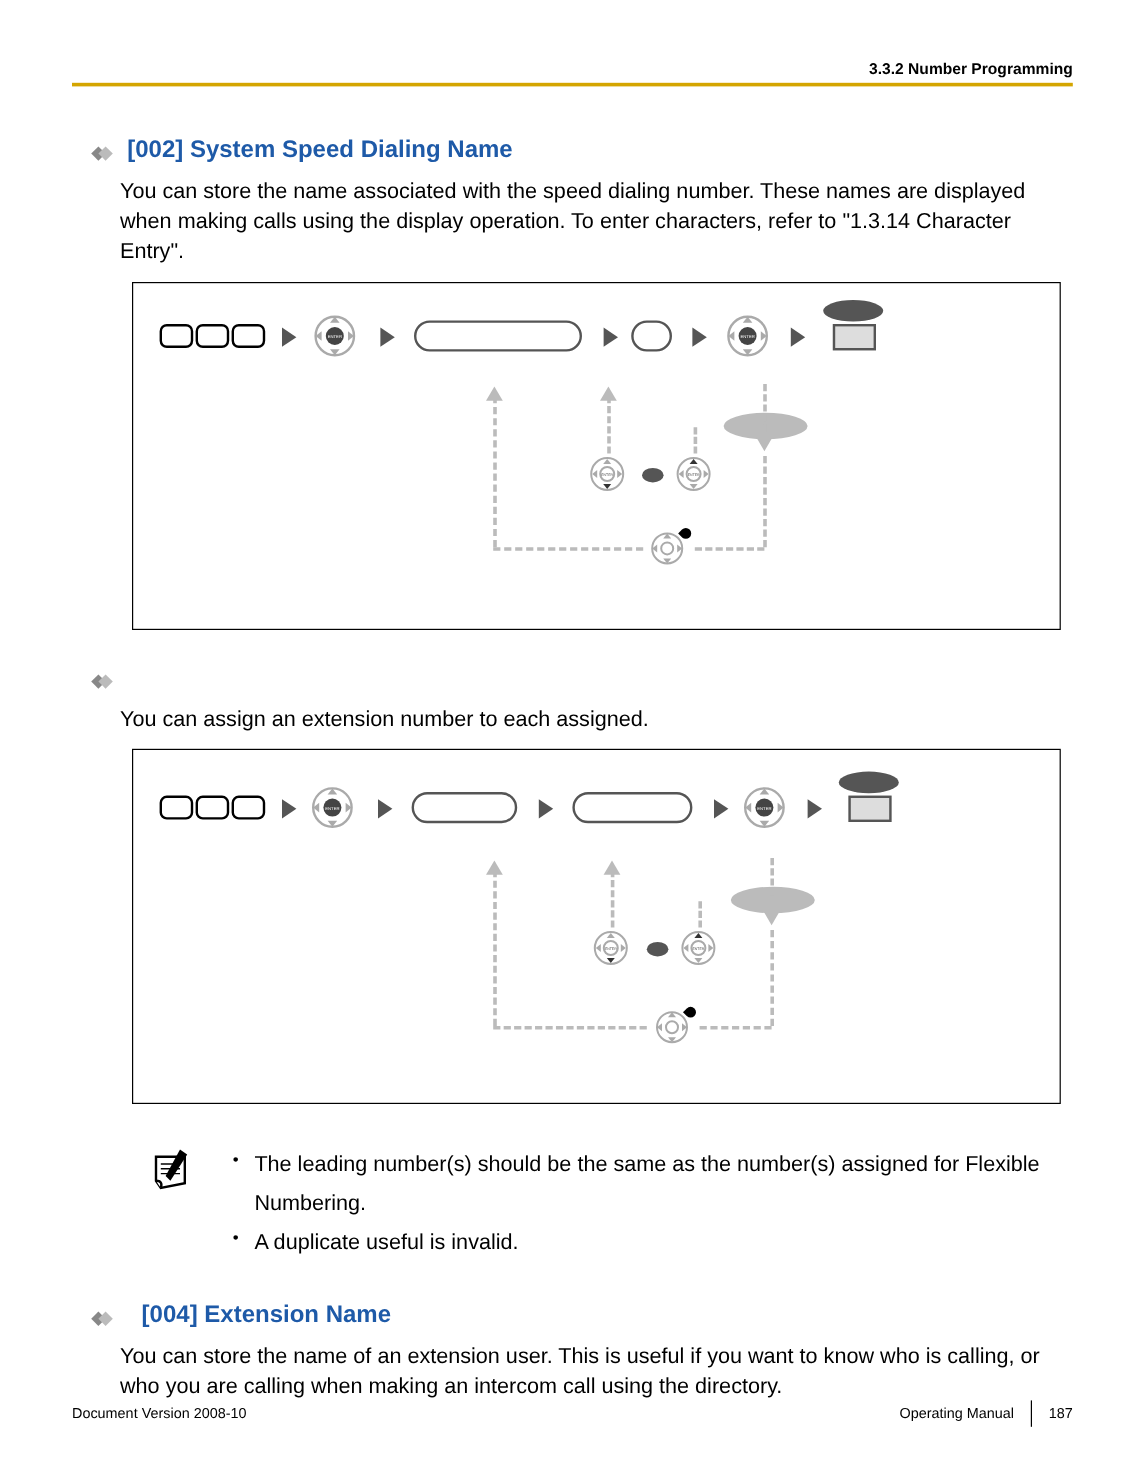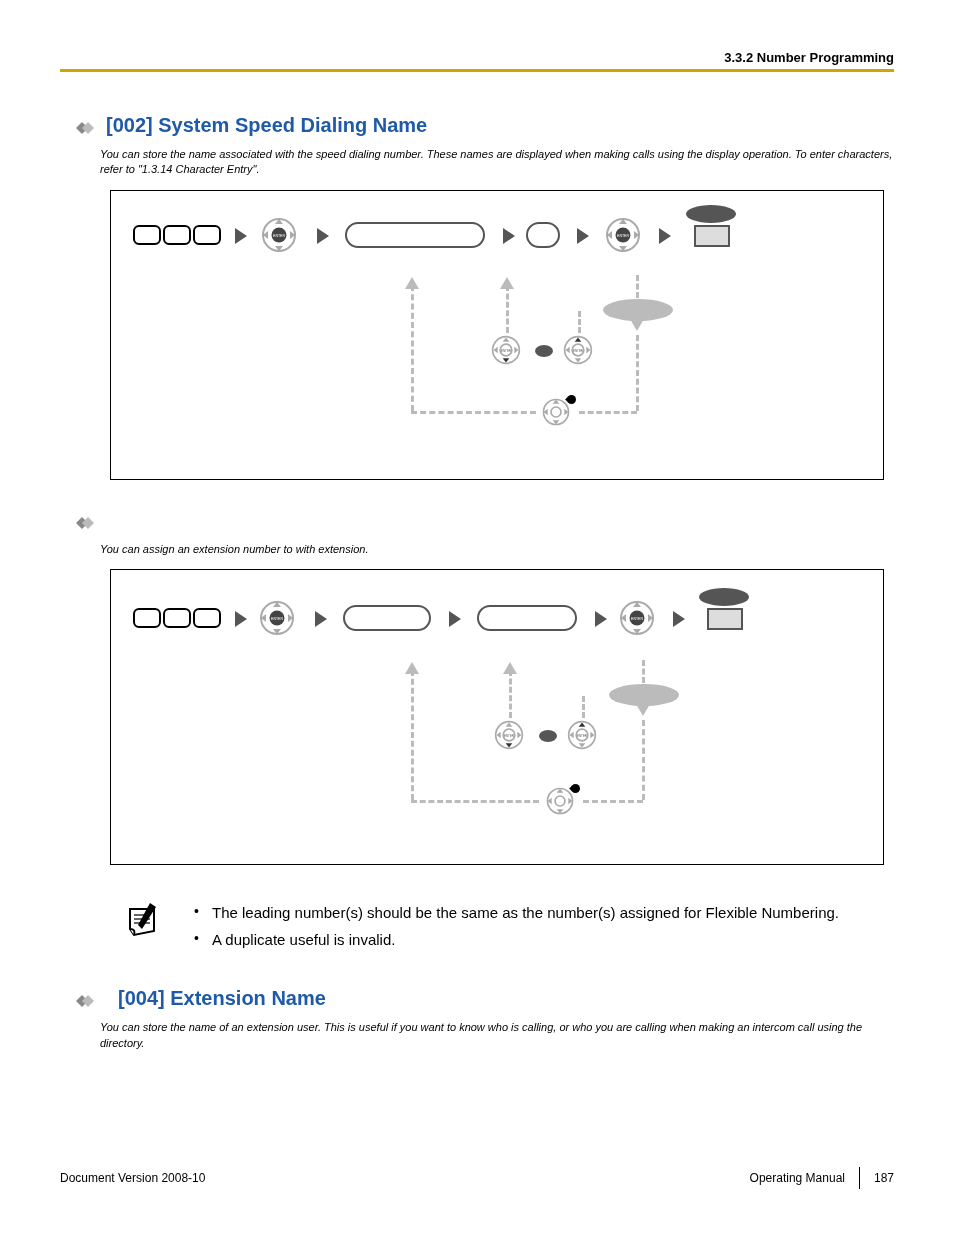--- a/index.html
+++ b/index.html
@@ -38,23 +38,22 @@
   .diamond-bullet svg { display:block; }
   .heading-text {
     color: #1e5aa8;
     font-size: 20px;
     font-weight: bold;
   }
   .body-text {
     margin-left: 40px;
     margin-right: 0;
     line-height: 1.4;
-    font-size: 11px;
+    font-size: 18px;
     margin-bottom: 12px;
-    font-style: italic;
   }
   .diagram-box {
     margin-left: 50px;
     margin-right: 10px;
     border: 1.5px solid #000;
     position: relative;
     margin-bottom: 34px;
   }
   .db1 { height: 290px; }
   .db2 { height: 296px; }
@@ -82,21 +81,21 @@
   .notes-row {
     display:flex;
     margin-left:60px;
     margin-right:10px;
     gap:30px;
     margin-bottom: 34px;
     align-items:flex-start;
   }
   .note-icon svg { display:block; }
   .notes-list { list-style: none; flex:1; }
-  .notes-list li { position:relative; padding-left:18px; line-height:1.8; font-size:15px; }
+  .notes-list li { position:relative; padding-left:18px; line-height:1.8; font-size:18px; }
   .notes-list li::before { content:"•"; position:absolute; left:0; top:0; font-size:14px; }
 
   .footer {
     position:absolute;
     left:60px; right:60px;
     bottom:46px;
     display:flex;
     justify-content:space-between;
     align-items:center;
     font-size:12px;
@@ -209,21 +208,21 @@
 </div>
 
 <div class="section-heading">
   <span class="diamond-bullet">
     <svg width="26" height="18" viewBox="0 0 26 18">
       <polygon points="6,9 12,3 18,9 12,15" fill="#888"></polygon>
       <polygon points="12,9 18,3 24,9 18,15" fill="#bbb"></polygon>
     </svg>
   </span>
 </div>
-<p class="body-text">You can assign an extension number to with extension.</p>
+<p class="body-text">You can assign an extension number to each assigned.</p>
 
 <div class="diagram-box db2">
 
   <div class="rsq" style="left:22px; top:38px;"></div>
   <div class="rsq" style="left:52px; top:38px;"></div>
   <div class="rsq" style="left:82px; top:38px;"></div>
   <div class="tri tri-d" style="left:124px; top:41px;"></div>
   <div class="nav" style="left:148px; top:30px;">
     <svg viewBox="0 0 36 36">
         <circle cx="18" cy="18" r="16" fill="none" stroke="#aaa" stroke-width="2"></circle>

